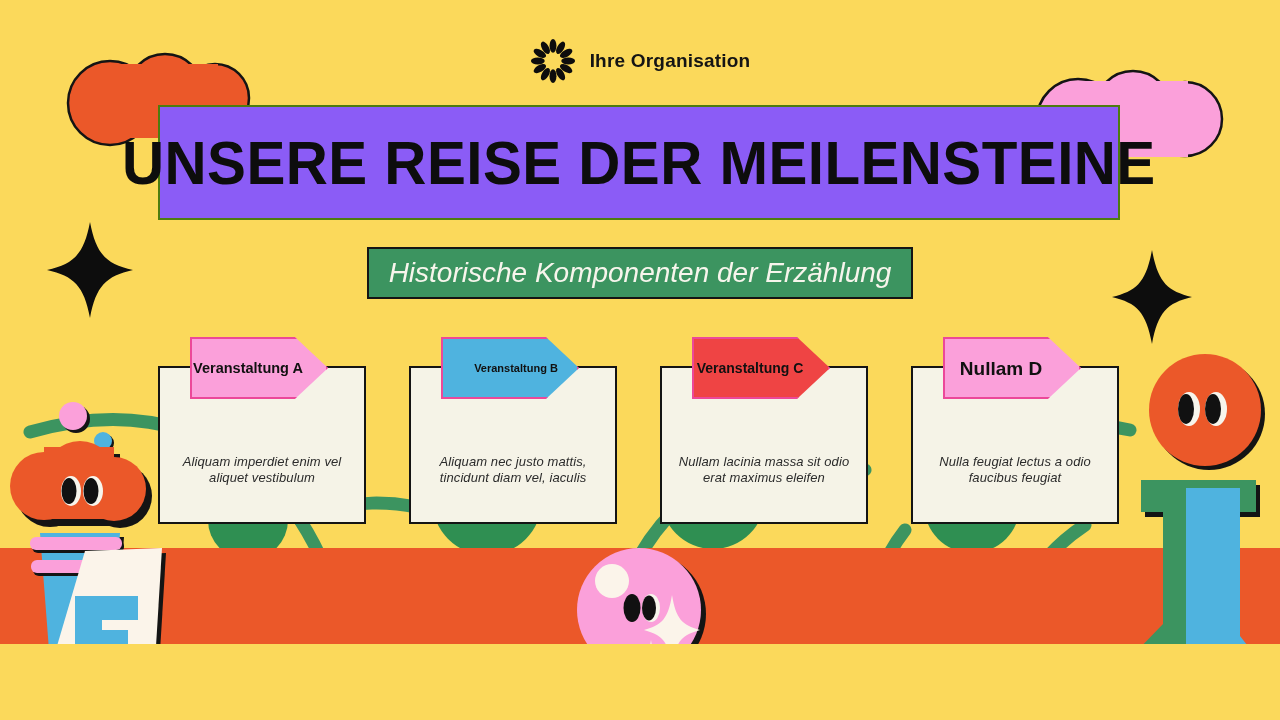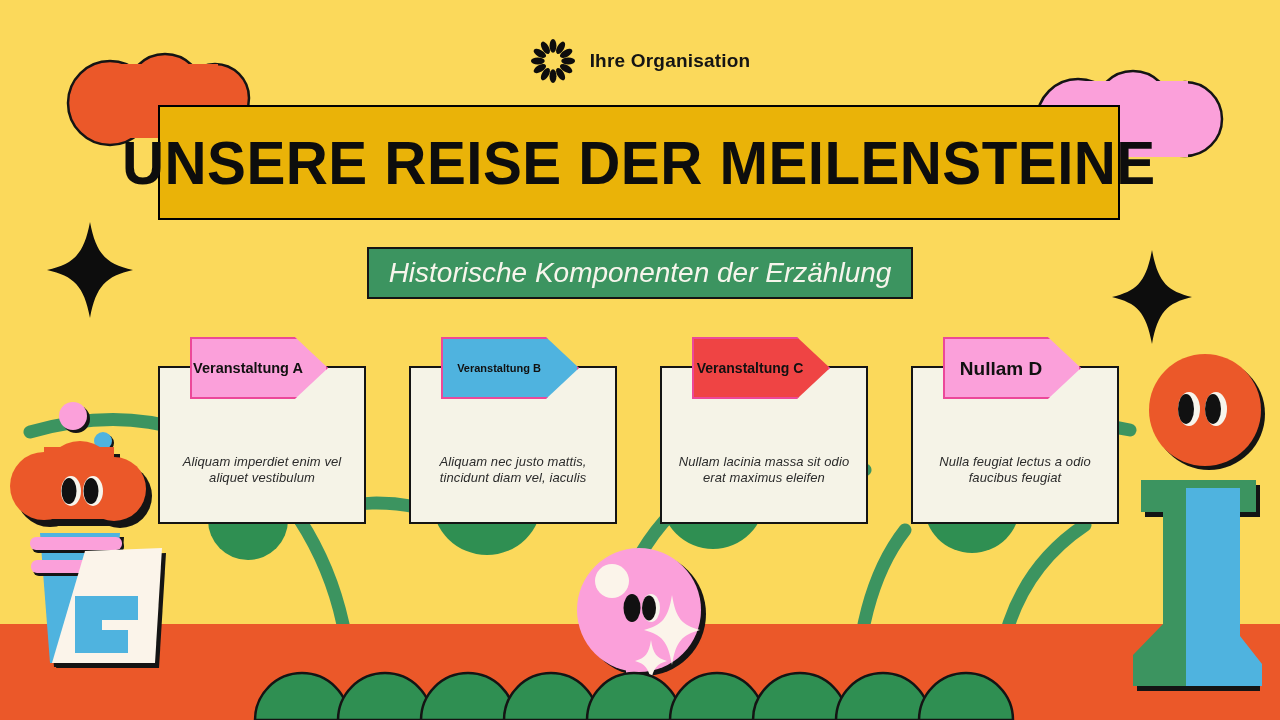--- a/index.html
+++ b/index.html
@@ -10,21 +10,21 @@
   body {
     width: 1280px;
     height: 720px;
     overflow: hidden;
     font-family: "Liberation Sans", sans-serif;
     background: #FBD95B;
   }
   #slide {
     position: relative;
     width: 1280px;
-    height: 720px;
+    height: 644px;
     background: #FBD95B;
     overflow: hidden;
   }
 
   
   .ground {
     position: absolute;
     left: 0;
     bottom: 0;
     width: 1280px;
@@ -66,22 +66,22 @@
     letter-spacing: 0.2px;
     white-space: nowrap;
   }
 
   .title-box {
     position: absolute;
     left: 158px;
     top: 105px;
     width: 962px;
     height: 115px;
-    background: #eab308;
-    border: 2px solid #000000;
+    background: #8b5cf6;
+    border: 2px solid #4d7c0f;
     box-sizing: border-box;
     display: flex;
     align-items: center;
     justify-content: center;
     z-index: 9;
   }
   .title-text {
     font-family: "Liberation Sans Narrow", "Liberation Sans", sans-serif;
     font-weight: 700;
     font-size: 62px;
@@ -168,21 +168,21 @@
     white-space: nowrap;
   }
 
   
   #card-a { left: 158px; top: 366px; }
   #card-b { left: 409px; top: 366px; padding-left: 6px; }
   #card-c { left: 660px; top: 366px; }
   #card-d { left: 911px; top: 366px; }
 
   #ribbon-a { left: 190px; top: 337px; background: #FBA0DA; }
-  #ribbon-b { left: 441px; top: 337px; background: #4FB3DF; }
+  #ribbon-b { left: 441px; top: 337px; background: #4FB3DF; padding-left: 17px; }
   #ribbon-c { left: 692px; top: 337px; background: #EB5829; }
   #ribbon-d { left: 943px; top: 337px; background: #FBA0DA; }
 
   #ribbon-a .ribbon-label { font-size: 14.5px; }
   #ribbon-b .ribbon-label { font-size: 11px; }
   #ribbon-c .ribbon-label { font-size: 14px; }
   #ribbon-d .ribbon-label { font-size: 19px; }
 </style>
 </head>
 <body>

